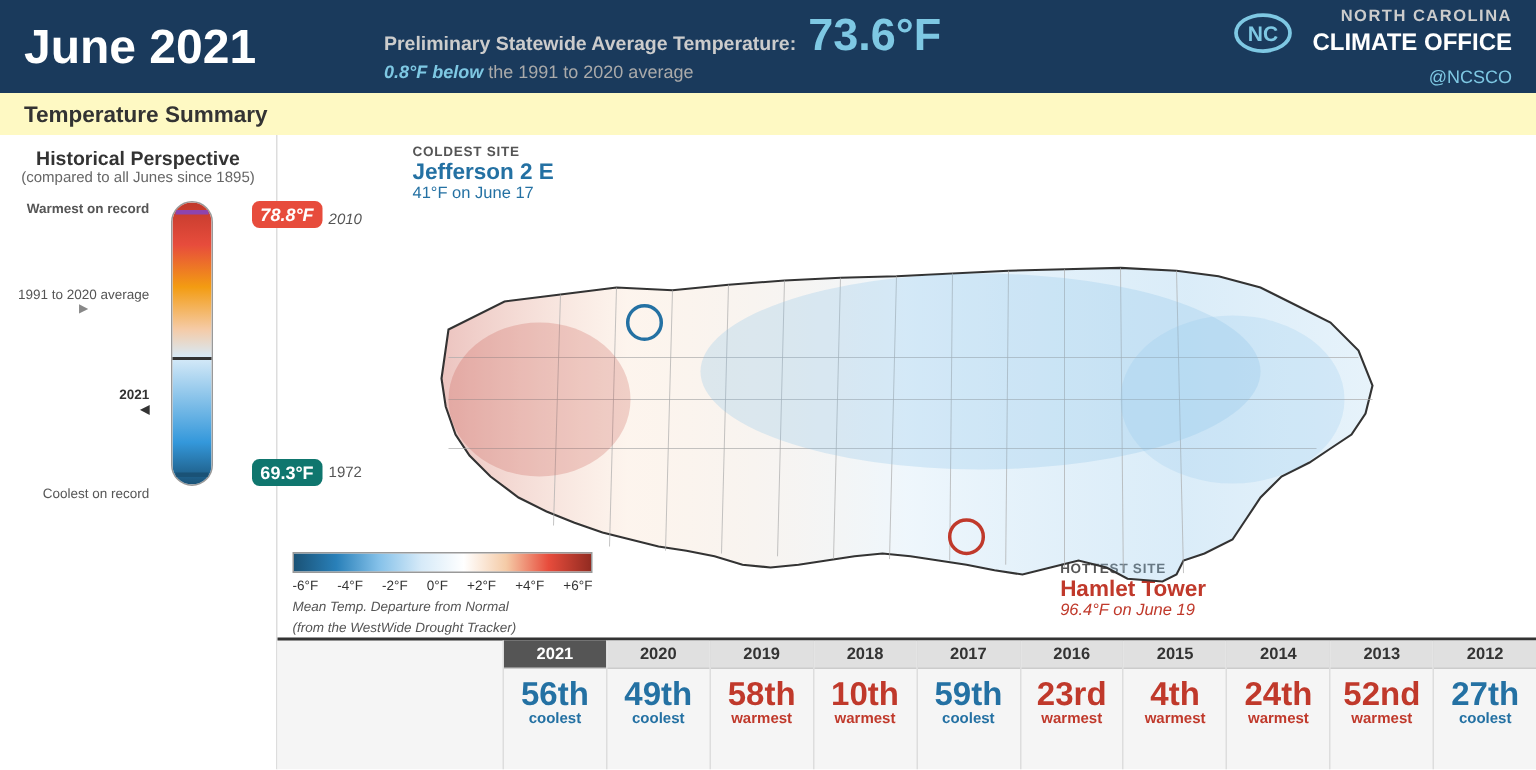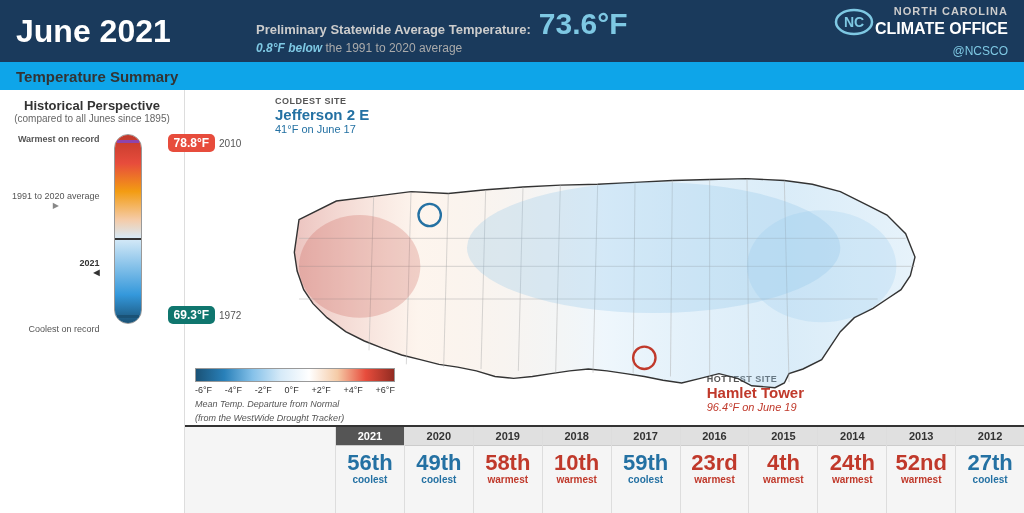--- a/index.html
+++ b/index.html
@@ -61,21 +61,21 @@
     }
     .header-logo {
       display: flex;
       flex-direction: column;
       align-items: flex-end;
       gap: 4px;
     }
     .logo-row {
       display: flex;
       align-items: center;
-      gap: 0;
+      gap: 12px;
     }
     .nc-logo {
       width: 42px;
       height: 32px;
       position: relative;
     }
     .logo-text {
       font-size: 11px;
       color: #ccc;
       text-align: right;
@@ -89,21 +89,21 @@
       font-weight: 900;
       letter-spacing: 0;
     }
     .twitter-handle {
       font-size: 12px;
       color: #7ec8e3;
     }
 
     
     .sub-header {
-      background: #0ea5e9;
+      background: #fef9c3;
       padding: 4px 16px;
       font-size: 15px;
       font-weight: bold;
       color: #333;
       height: 28px;
       display: flex;
       align-items: center;
     }
 
     
@@ -450,21 +450,21 @@
       </div>
 
       <div style="position:relative;width:50px;">
         <div class="thermo-bar">
           <div class="thermo-gradient"></div>
           <div class="thermo-marker-warmest"></div>
           <div class="thermo-marker-2021"></div>
           <div class="thermo-marker-coolest"></div>
         </div>
 
-        <div style="position:absolute;top:0px;left:54px;display:flex;align-items:center;gap:4px;white-space:nowrap;">
+        <div style="position:absolute;top:0px;left:54px;display:flex;align-items:flex-end;gap:4px;white-space:nowrap;font-style:italic;">
           <div style="background:#e74c3c;color:white;border-radius:5px;padding:2px 6px;font-size:12px;font-weight:bold;">78.8°F</div>
           <span style="font-size:10px;color:#555;">2010</span>
         </div>
 
         <div style="position:absolute;bottom:0px;left:54px;display:flex;align-items:center;gap:4px;white-space:nowrap;">
           <div style="background:#0f766e;color:white;border-radius:5px;padding:2px 6px;font-size:12px;font-weight:bold;">69.3°F</div>
           <span style="font-size:10px;color:#555;">1972</span>
         </div>
       </div>
     </div>

